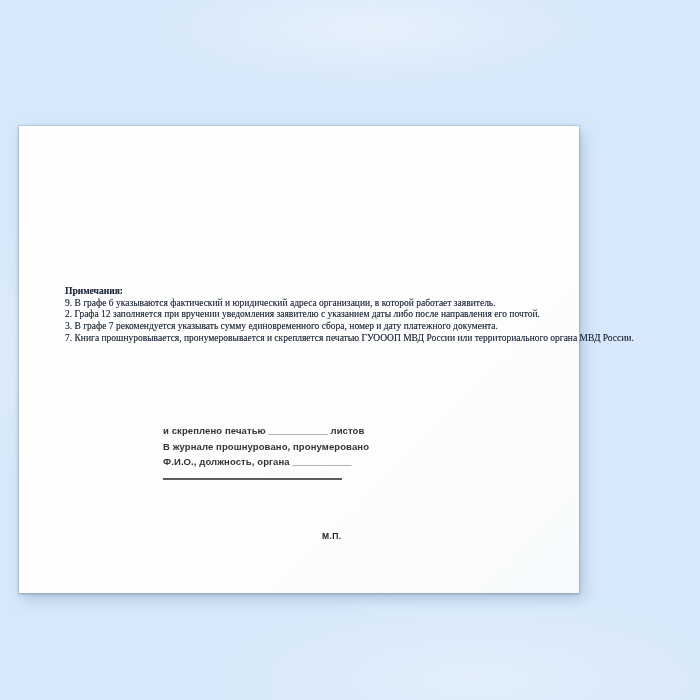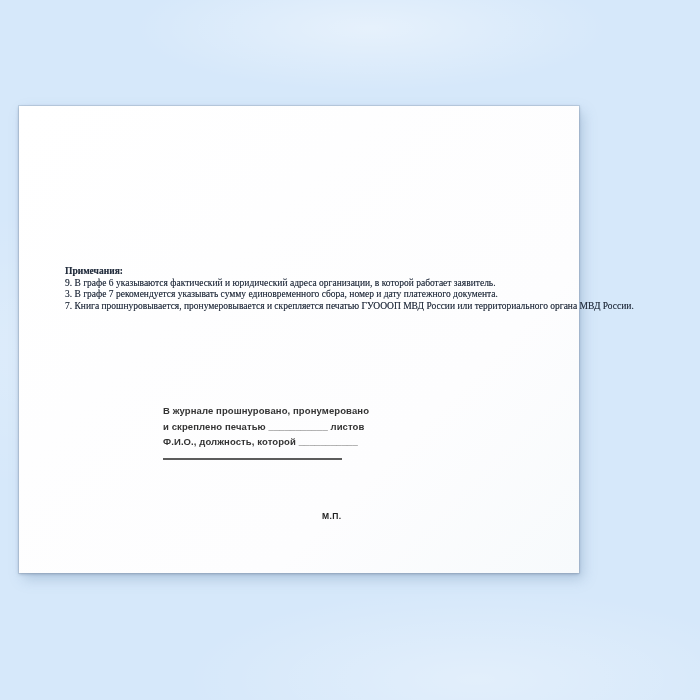--- a/index.html
+++ b/index.html
@@ -10,21 +10,21 @@
       radial-gradient(ellipse 340px 90px at 53% 4%, rgba(255,255,255,0.40), rgba(255,255,255,0) 70%),
       radial-gradient(ellipse 420px 130px at 68% 97%, rgba(255,255,255,0.30), rgba(255,255,255,0) 70%),
       radial-gradient(ellipse 250px 200px at 5% 50%, rgba(255,255,255,0.18), rgba(255,255,255,0) 70%),
       #d6e8fa;
     position: relative;
   }
 
   .paper {
     position: absolute;
     left: 19px;
-    top: 106px;
+    top: 126px;
     width: 560px;
     height: 467px;
     background: linear-gradient(135deg, #ffffff 0%, #fdfdfe 70%, #f7fafc 100%);
     box-shadow:
       0 0 0 1px rgba(150,165,185,0.35),
       0 1px 3px rgba(100,120,150,0.55),
       4px 6px 12px rgba(110,140,175,0.35);
   }
 
   
@@ -76,26 +76,27 @@
   }
 </style>
 </head>
 <body>
 
 <div class="paper">
 
   <div class="notes">
     <div class="notes-heading">Примечания:</div>
     <div class="note-line">9. В графе 6 указываются фактический и юридический адреса организации, в которой работает заявитель.</div>
+    <div class="note-line">2. Графа 12 заполняется при вручении уведомления заявителю с указанием даты либо после направления его почтой.</div>
     <div class="note-line">3. В графе 7 рекомендуется указывать сумму единовременного сбора, номер и дату платежного документа.</div>
     <div class="note-line">7. Книга прошнуровывается, пронумеровывается и скрепляется печатью ГУОООП МВД России или территориального органа МВД России.</div>
   </div>
 
   <div class="binding">
+    <div>и скреплено печатью ___________ листов</div>
     <div>В журнале прошнуровано, пронумеровано</div>
-    <div>и скреплено печатью ___________ листов</div>
-    <div>Ф.И.О., должность, которой ___________</div>
+    <div>Ф.И.О., должность, органа ___________</div>
     <div class="rule"></div>
   </div>
 
   <div class="seal-mark">М.П.</div>
 
 </div>
 
 </body></html>

